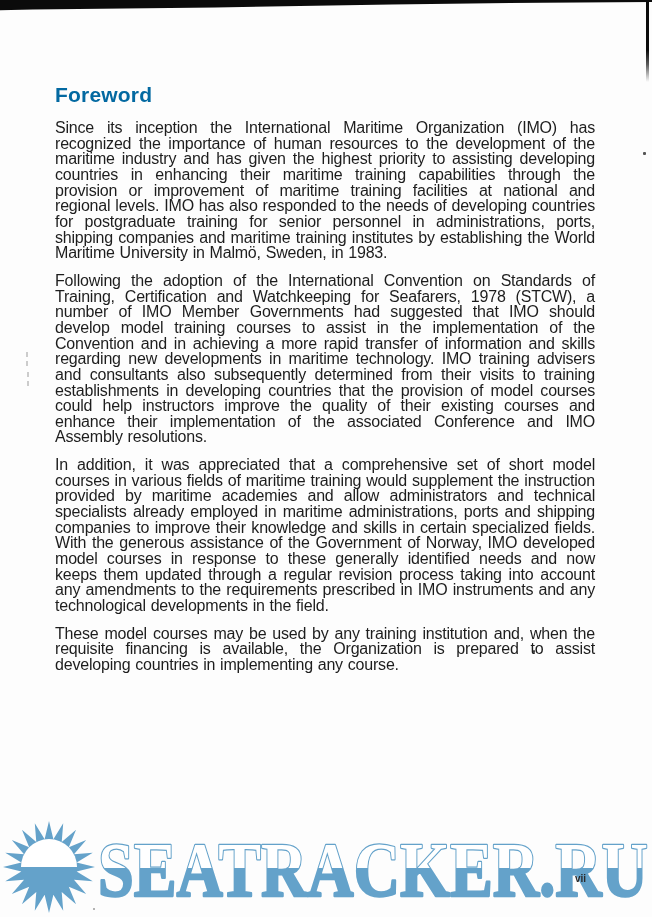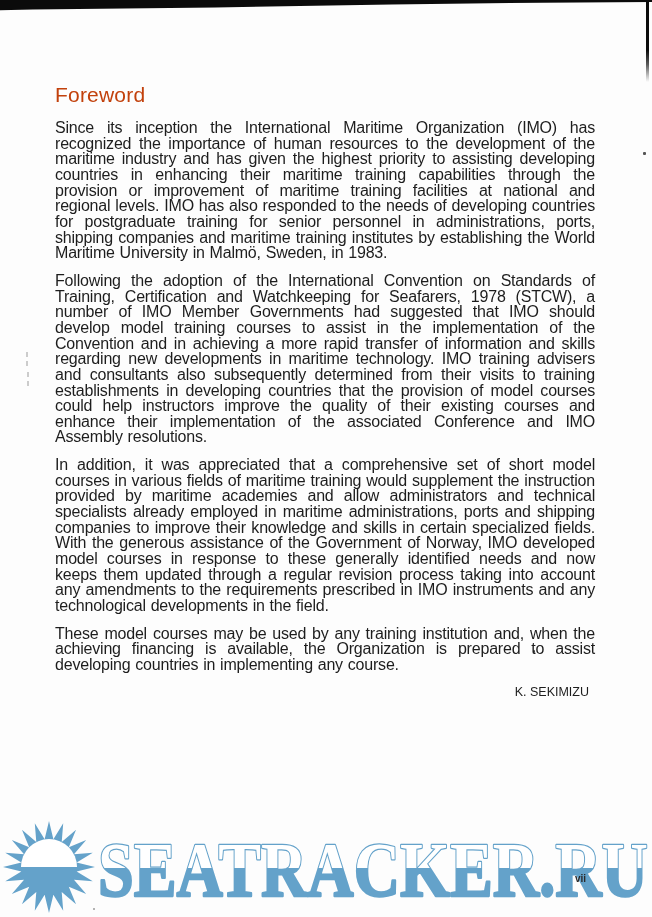--- a/index.html
+++ b/index.html
@@ -29,21 +29,21 @@
   .dash-2{left:26px;top:361px;}
   .dash-3{left:27px;top:372px;}
   .dash-4{left:27px;top:381px;}
   
   .content{
     position:absolute;left:55px;top:84px;width:540px;
     color:#1d1d1d;
   }
   .doc-title{
     margin:0 0 14px 0;
-    font-size:21px;line-height:22px;font-weight:normal;color:#c2410c;
+    font-size:21px;line-height:22px;font-weight:bold;color:#0369a1;
     letter-spacing:0.2px;
   }
   .content p{
     margin:0 0 12px 0;
     font-size:16px;line-height:15.65px;
     letter-spacing:-0.2px;word-spacing:0.6px;
     text-align:justify;
   }
   .signature{
     margin-top:10px;padding-right:6px;
@@ -78,23 +78,22 @@
   <div class="dash dash-1"></div>
   <div class="dash dash-2"></div>
   <div class="dash dash-3"></div>
   <div class="dash dash-4"></div>
 
   <div class="content">
     <h1 class="doc-title">Foreword</h1>
     <p>Since its inception the International Maritime Organization (IMO) has recognized the importance of human resources to the development of the maritime industry and has given the highest priority to assisting developing countries in enhancing their maritime training capabilities through the provision or improvement of maritime training facilities at national and regional levels. IMO has also responded to the needs of developing countries for postgraduate training for senior personnel in administrations, ports, shipping companies and maritime training institutes by establishing the World Maritime University in Malmö, Sweden, in 1983.</p>
     <p>Following the adoption of the International Convention on Standards of Training, Certification and Watchkeeping for Seafarers, 1978 (STCW), a number of IMO Member Governments had suggested that IMO should develop model training courses to assist in the implementation of the Convention and in achieving a more rapid transfer of information and skills regarding new developments in maritime technology. IMO training advisers and consultants also subsequently determined from their visits to training establishments in developing countries that the provision of model courses could help instructors improve the quality of their existing courses and enhance their implementation of the associated Conference and IMO Assembly resolutions.</p>
     <p>In addition, it was appreciated that a comprehensive set of short model courses in various fields of maritime training would supplement the instruction provided by maritime academies and allow administrators and technical specialists already employed in maritime administrations, ports and shipping companies to improve their knowledge and skills in certain specialized fields. With the generous assistance of the Government of Norway, IMO developed model courses in response to these generally identified needs and now keeps them updated through a regular revision process taking into account any amendments to the requirements prescribed in IMO instruments and any technological developments in the field.</p>
-    <p>These model courses may be used by any training institution and, when the achieving financing is available, the Organization is prepared to assist developing countries in implementing any course.</p>
+    <p>These model courses may be used by any training institution and, when the requisite financing is available, the Organization is prepared to assist developing countries in implementing any course.</p>
     <div class="signature">
-      <div>K. SEKIMIZU</div>
     </div>
   </div>
 
   <svg class="wm-sun" width="110" height="110" viewBox="-55 -55 110 110">
     <polygon id="sun-rays" points="0.00,-46.00 4.38,-27.66 14.21,-43.75 12.71,-24.95 27.04,-37.21 19.80,-19.80 37.21,-27.04 24.95,-12.71 43.75,-14.21 27.66,-4.38 46.00,0.00 27.66,4.38 43.75,14.21 24.95,12.71 37.21,27.04 19.80,19.80 27.04,37.21 12.71,24.95 14.21,43.75 4.38,27.66 0.00,46.00 -4.38,27.66 -14.21,43.75 -12.71,24.95 -27.04,37.21 -19.80,19.80 -37.21,27.04 -24.95,12.71 -43.75,14.21 -27.66,4.38 -46.00,0.00 -27.66,-4.38 -43.75,-14.21 -24.95,-12.71 -37.21,-27.04 -19.80,-19.80 -27.04,-37.21 -12.71,-24.95 -14.21,-43.75 -4.38,-27.66" fill="#64a2ca"></polygon>
     <path id="sun-dome" d="M -28 0 A 28 28 0 0 1 28 0 Z" fill="#ffffff"></path>
   </svg>
 
   <svg class="wm-text-svg" width="556" height="86" viewBox="0 0 556 86">
     <defs>

